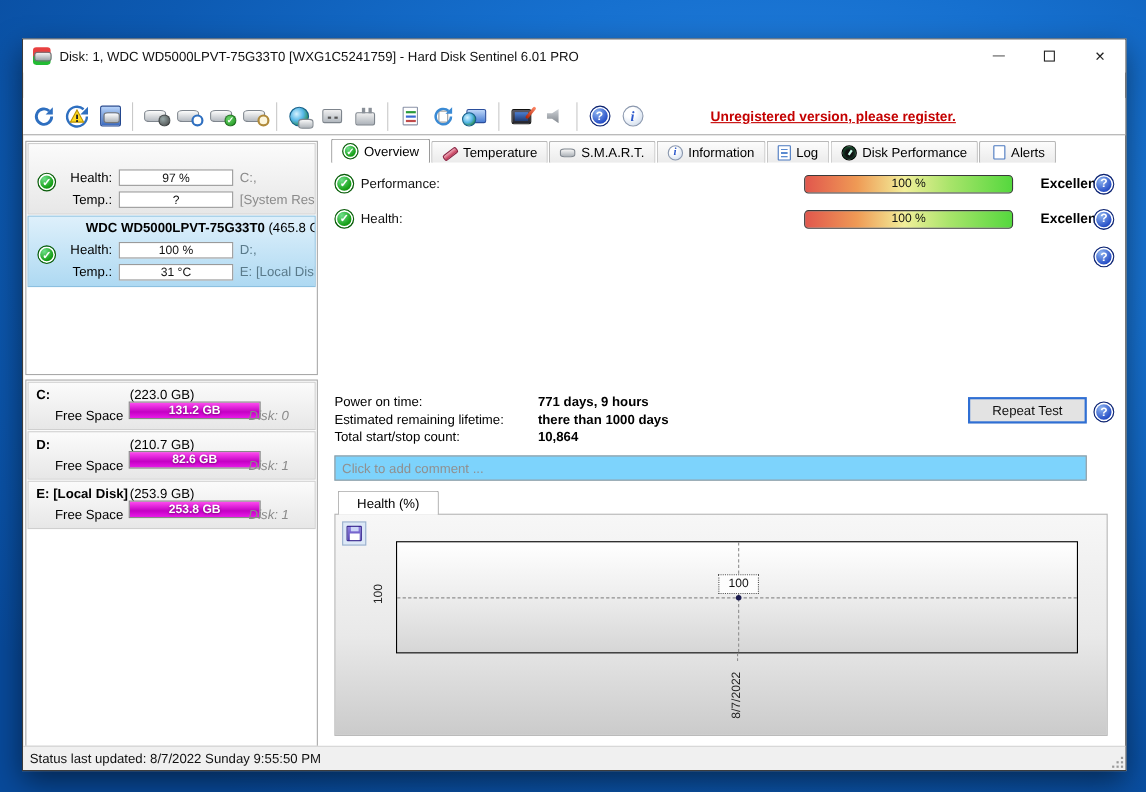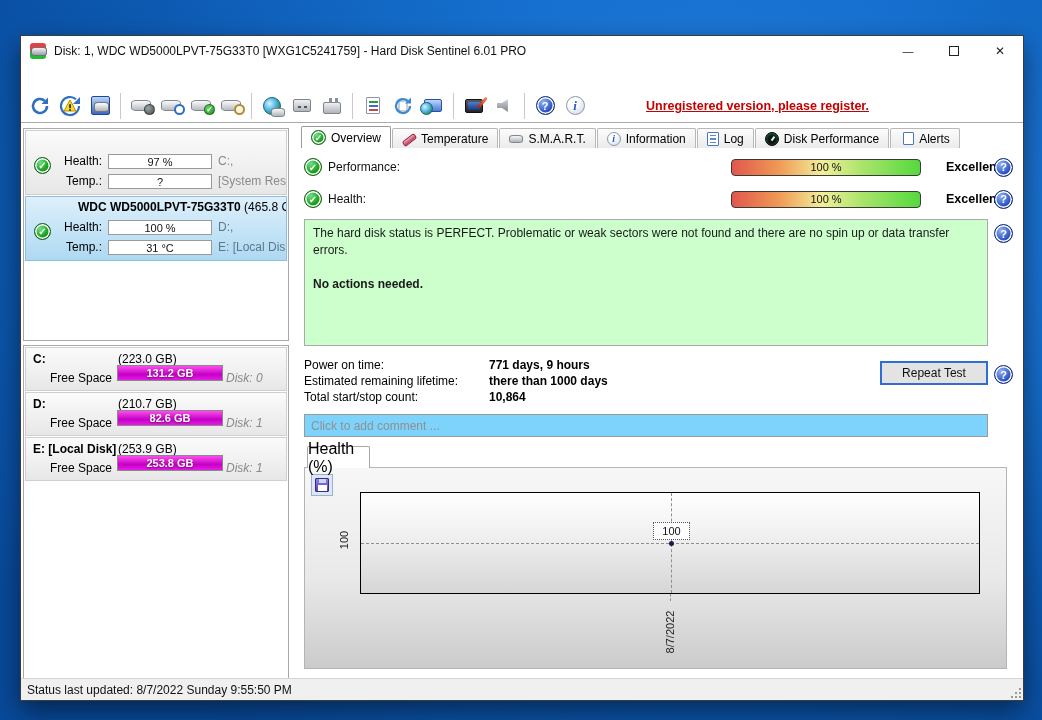--- a/index.html
+++ b/index.html
@@ -77,21 +77,21 @@
   .di-row{position:absolute;left:0;right:0;height:16px;font-size:12px;}
   .di-row .lab{position:absolute;left:30px;width:46px;text-align:right;}
   .hbar{position:absolute;left:82px;width:104px;height:15px;border:1px solid #9a9a9a;background:#fff;}
   .hfill{height:100%;background:linear-gradient(#cdf3cd,#8ae28a 55%,#a5eca5);}
   .hval{position:absolute;left:0;right:0;top:0;text-align:center;font-size:11px;line-height:14px;color:#111;}
   .di-side{position:absolute;left:192px;width:73px;white-space:nowrap;overflow:hidden;color:#8a8a8a;}
   .vol-item{position:relative;height:44px;margin:1px;background:linear-gradient(#fbfbfb,#e7e7e7);border:1px solid #cfcfcf;overflow:hidden;}
   .vi-name{position:absolute;left:7px;top:4px;font-weight:bold;font-size:12px;}
   .vi-size{position:absolute;left:92px;top:4px;font-size:12px;}
   .vi-flabel{position:absolute;left:24px;top:23px;font-size:12px;text-align:center;}
-  .vbar{position:absolute;left:91px;top:17px;width:106px;height:16px;border:1px solid #888;background:linear-gradient(#ff4df0,#c400c4 60%,#e81ae8);}
+  .vbar{position:absolute;left:91px;top:17px;width:120px;height:16px;border:1px solid #888;background:linear-gradient(#ff4df0,#c400c4 60%,#e81ae8);}
   .vused{height:100%;background:linear-gradient(#4d4dff,#1515b0 60%,#2a2ad0);}
   .vval{position:absolute;left:0;right:0;top:0;text-align:center;font-size:11px;font-weight:bold;line-height:14px;color:#fff;text-shadow:0 1px 2px rgba(0,0,0,.45);}
   .vi-disk{position:absolute;left:200px;top:23px;font-size:12px;}
   
   .tabstrip{position:absolute;left:280px;top:90px;height:22px;display:flex;align-items:flex-end;}
   .tab{height:20px;display:flex;align-items:center;gap:5px;font-size:12px;padding:0 9px;border:1px solid #b8b8b8;border-bottom:none;background:linear-gradient(#fcfcfc,#ebebeb);margin-right:1px;border-radius:2px 2px 0 0;white-space:nowrap;}
   .tab.active{height:22px;background:#fff;border-color:#9a9a9a;}
   .t-chk{width:15px;height:15px;}.t-chk::before{font-size:9px;}
   .t-therm{width:14px;height:12px;position:relative;}
   .t-therm::before{content:"";position:absolute;left:0;top:4px;width:13px;height:4px;border-radius:2px;background:linear-gradient(#f2a8b8,#c03050);border:1px solid #8a2040;transform:rotate(-38deg);}
@@ -114,21 +114,21 @@
   .helpicon{width:19px;height:19px;}
   .statusbox{position:absolute;left:283px;top:183px;width:684px;height:127px;background:#ccffcc;border:1px solid #aaaaaa;padding:5px 8px;font-size:12px;color:#1a1a1a;line-height:1.4;}
   .statusbox .b2{font-weight:bold;margin-top:17px;}
   .statrow{position:absolute;left:283px;font-size:12px;height:16px;}
   .statval{position:absolute;left:185px;font-weight:bold;white-space:nowrap;}
   .repeatbtn{position:absolute;left:859px;top:325px;width:108px;height:24px;background:#e3e3e3;border:2px solid #2f6fd4;font-size:12px;color:#111;display:flex;align-items:center;justify-content:center;}
   .comment{position:absolute;left:283px;top:378px;width:684px;height:23px;border:1px solid #9a9a9a;font-size:12px;padding:0 6px;color:#333;background:#7dd3fc;}
   .comment::placeholder{color:#909090;}
   
   .chartpanel{position:absolute;left:283px;top:410px;width:703px;height:223px;}
-  .cp-tab{position:absolute;left:3px;top:0;width:63px;height:22px;background:#fff;border:1px solid #a9a9a9;border-bottom:none;font-size:16px;display:flex;align-items:center;justify-content:center;z-index:2;border-radius:2px 2px 0 0;}
+  .cp-tab{position:absolute;left:3px;top:0;width:92px;height:22px;background:#fff;border:1px solid #a9a9a9;border-bottom:none;font-size:12px;display:flex;align-items:center;justify-content:center;z-index:2;border-radius:2px 2px 0 0;}
   .cp-body{position:absolute;left:0;top:21px;right:0;bottom:0;border:1px solid #b4b4b4;background:linear-gradient(#f7f7f7,#e9e9e9 55%,#cbcbcb);}
   .savebtn{position:absolute;left:6px;top:6px;width:22px;height:22px;background:#dce8f7;border:1px solid #9ab0cc;display:flex;align-items:center;justify-content:center;}
   .floppy{width:14px;height:14px;background:linear-gradient(#8f7fe0,#5545b5);border:1px solid #3a2a90;position:relative;border-radius:1px;}
   .floppy::before{content:"";position:absolute;left:3px;top:0;width:7px;height:4px;background:#cdd6f8;}
   .floppy::after{content:"";position:absolute;left:2px;bottom:0;width:9px;height:6px;background:#fff;}
   .plot{position:absolute;left:55px;top:24px;width:620px;height:102px;border:1px solid #000;
     background:linear-gradient(#ffffff,#efefef 45%,#d6d6d6);}
   .ylab{position:absolute;left:26px;top:66px;width:26px;font-size:11px;color:#222;transform:rotate(-90deg);text-align:center;}
   .hdash{position:absolute;left:0;right:0;top:50px;border-top:1.5px dashed #8f8f8f;}
   .vdash{position:absolute;left:310px;top:0;bottom:0;border-left:1.5px dashed #8f8f8f;}
@@ -340,24 +340,20 @@
     <div class="meterrow" style="left:283px;top:153px;width:710px">
       <span class="chk" style="width:18px;height:18px"></span>
       <span class="row-label" style="margin-left:6px">Health:</span>
       <span class="meter">
           <span>100 %</span>
         </span>
       <span class="rating">Excellent</span>
       <span class="qicon helpicon" style="position:absolute;left:690px"></span>
     </div>
 
-    <div class="statusbox">
-      <div>The hard disk status is PERFECT. Problematic or weak sectors were not found and there are no spin up or data transfer errors.</div>
-      <div class="b2">No actions needed.</div>
-    </div>
     <span class="qicon helpicon" style="position:absolute;left:973px;top:188px"></span>
 
     <div class="statrow" style="top:322px">
       <span>Power on time:</span><span class="statval">771 days, 9 hours</span>
     </div>
     <div class="statrow" style="top:338px">
       <span>Estimated remaining lifetime:</span><span class="statval">there than 1000 days</span>
     </div>
     <div class="statrow" style="top:354px">
       <span>Total start/stop count:</span><span class="statval">10,864</span>

